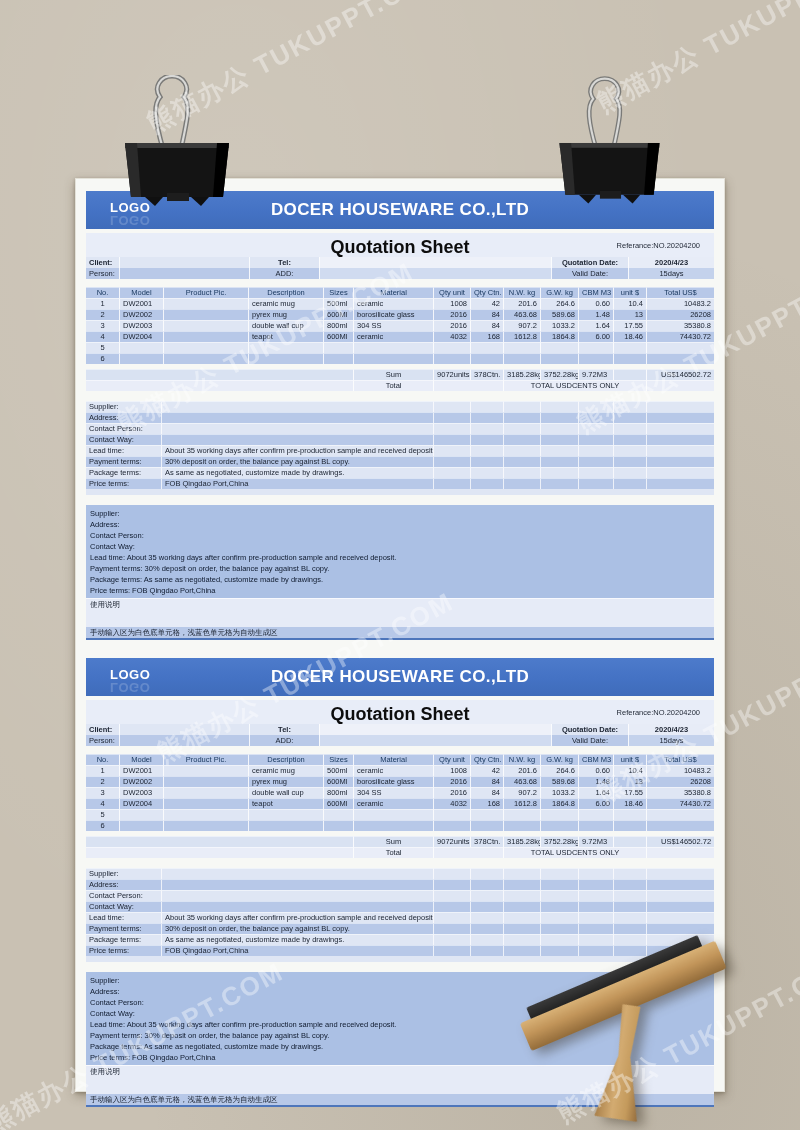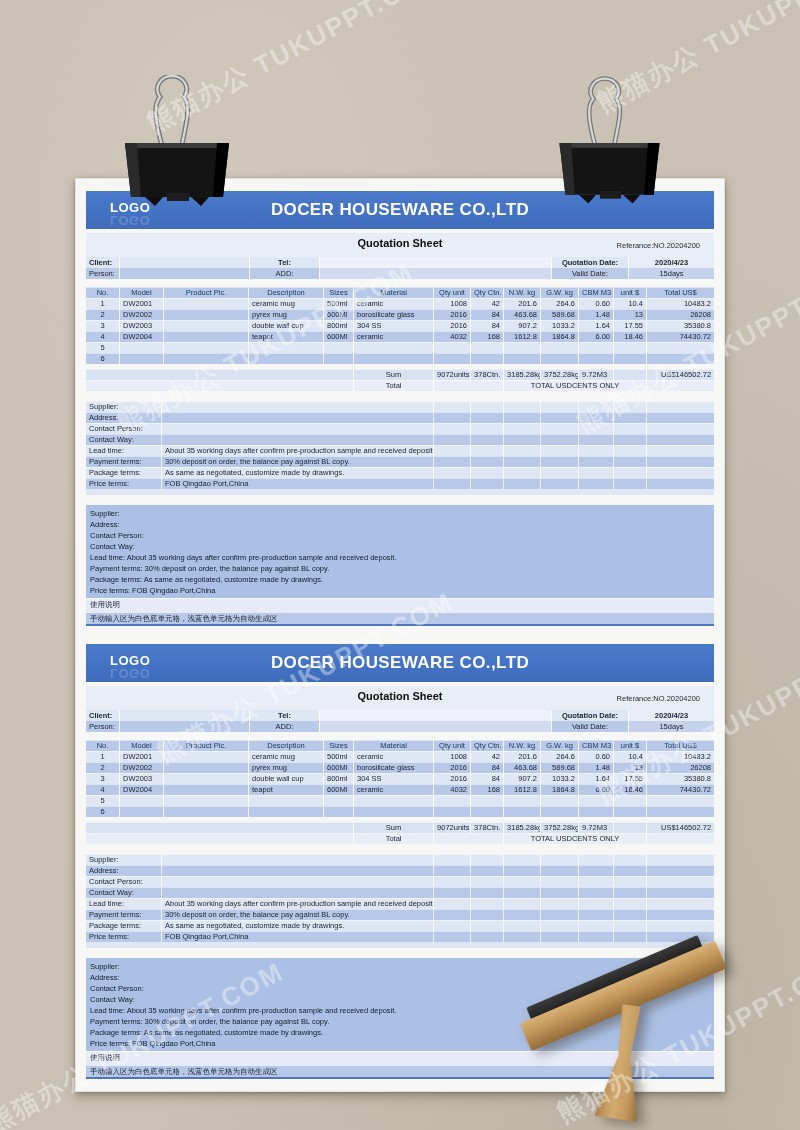--- a/index.html
+++ b/index.html
@@ -30,21 +30,21 @@
     height:38px; position:relative;
     background:linear-gradient(180deg,#4d7bcb 0%, #4472c4 55%, #3f6cba 100%);
     display:flex; align-items:center; justify-content:center;
   }
   .logo { position:absolute; left:24px; top:9px; font-size:13px; font-weight:bold; color:#fff; letter-spacing:.5px; }
   .logo-reflect { position:absolute; left:24px; top:22px; font-size:13px; font-weight:bold; color:#fff; opacity:.18; transform:scaleY(-1); letter-spacing:.5px; }
   .company { font-size:17px; font-weight:bold; color:#fff; letter-spacing:.4px; }
 
   
   .title-row { margin-top:4px; height:24px; background:#e8edf8; position:relative; }
-  .q-title { position:absolute; left:0; right:0; top:4px; text-align:center; font-size:11px; font-weight:bold; color:#0d0d0d; }
+  .q-title { position:absolute; left:0; right:0; top:4px; text-align:center; font-size:18px; font-weight:bold; color:#0d0d0d; }
   .reference { position:absolute; right:14px; top:8px; font-size:7.5px; color:#242b38; }
 
   
   .info-row { display:flex; height:11px; font-size:7.5px; line-height:11px; }
   .info-row > div { border-left:1px solid rgba(255,255,255,.85); overflow:hidden; white-space:nowrap; }
   .info-row > div:first-child { border-left:none; }
   .i-lbl { width:33px; padding-left:3px; }
   .i-sp1 { width:130px; }
   .i-mid { width:70px; text-align:center; }
   .i-sp2 { width:232px; }
@@ -78,21 +78,21 @@
     height:11px; line-height:10px; padding:0 0 0 3px; overflow:hidden; white-space:nowrap;
     border-left:1px solid rgba(255,255,255,.75); border-top:1px solid rgba(255,255,255,.5);
   }
   table.terms td:first-child { border-left:none; }
   .spacer-light { height:6px; background:#dfe6f4; }
 
   
   .block { background:#abc0e4; padding:3px 0 2px 0; }
   .block div { font-size:7.5px; line-height:11px; padding-left:4px; color:#0f1a2e; white-space:nowrap; overflow:hidden; }
 
-  .usage-title { height:15px; background:#e6ebf7; font-size:7.5px; line-height:11px; padding-left:4px; border-top:1px solid rgba(255,255,255,.7); }
+  .usage-title { height:29px; background:#e6ebf7; font-size:7.5px; line-height:11px; padding-left:4px; border-top:1px solid rgba(255,255,255,.7); }
   .usage-note  { height:13px; background:#b7c8e8; font-size:7.5px; line-height:11px; padding-left:4px; border-bottom:2px solid #4e76bb; }
 
   
   .clip { position:absolute; z-index:4; }
   .clip-1 { left:115px; top:75px; }
   .clip-2 { left:550px; top:75px; }
 
   
   .stamp {
     position:absolute; left:546px; top:996px; width:200px; height:150px; z-index:5;

